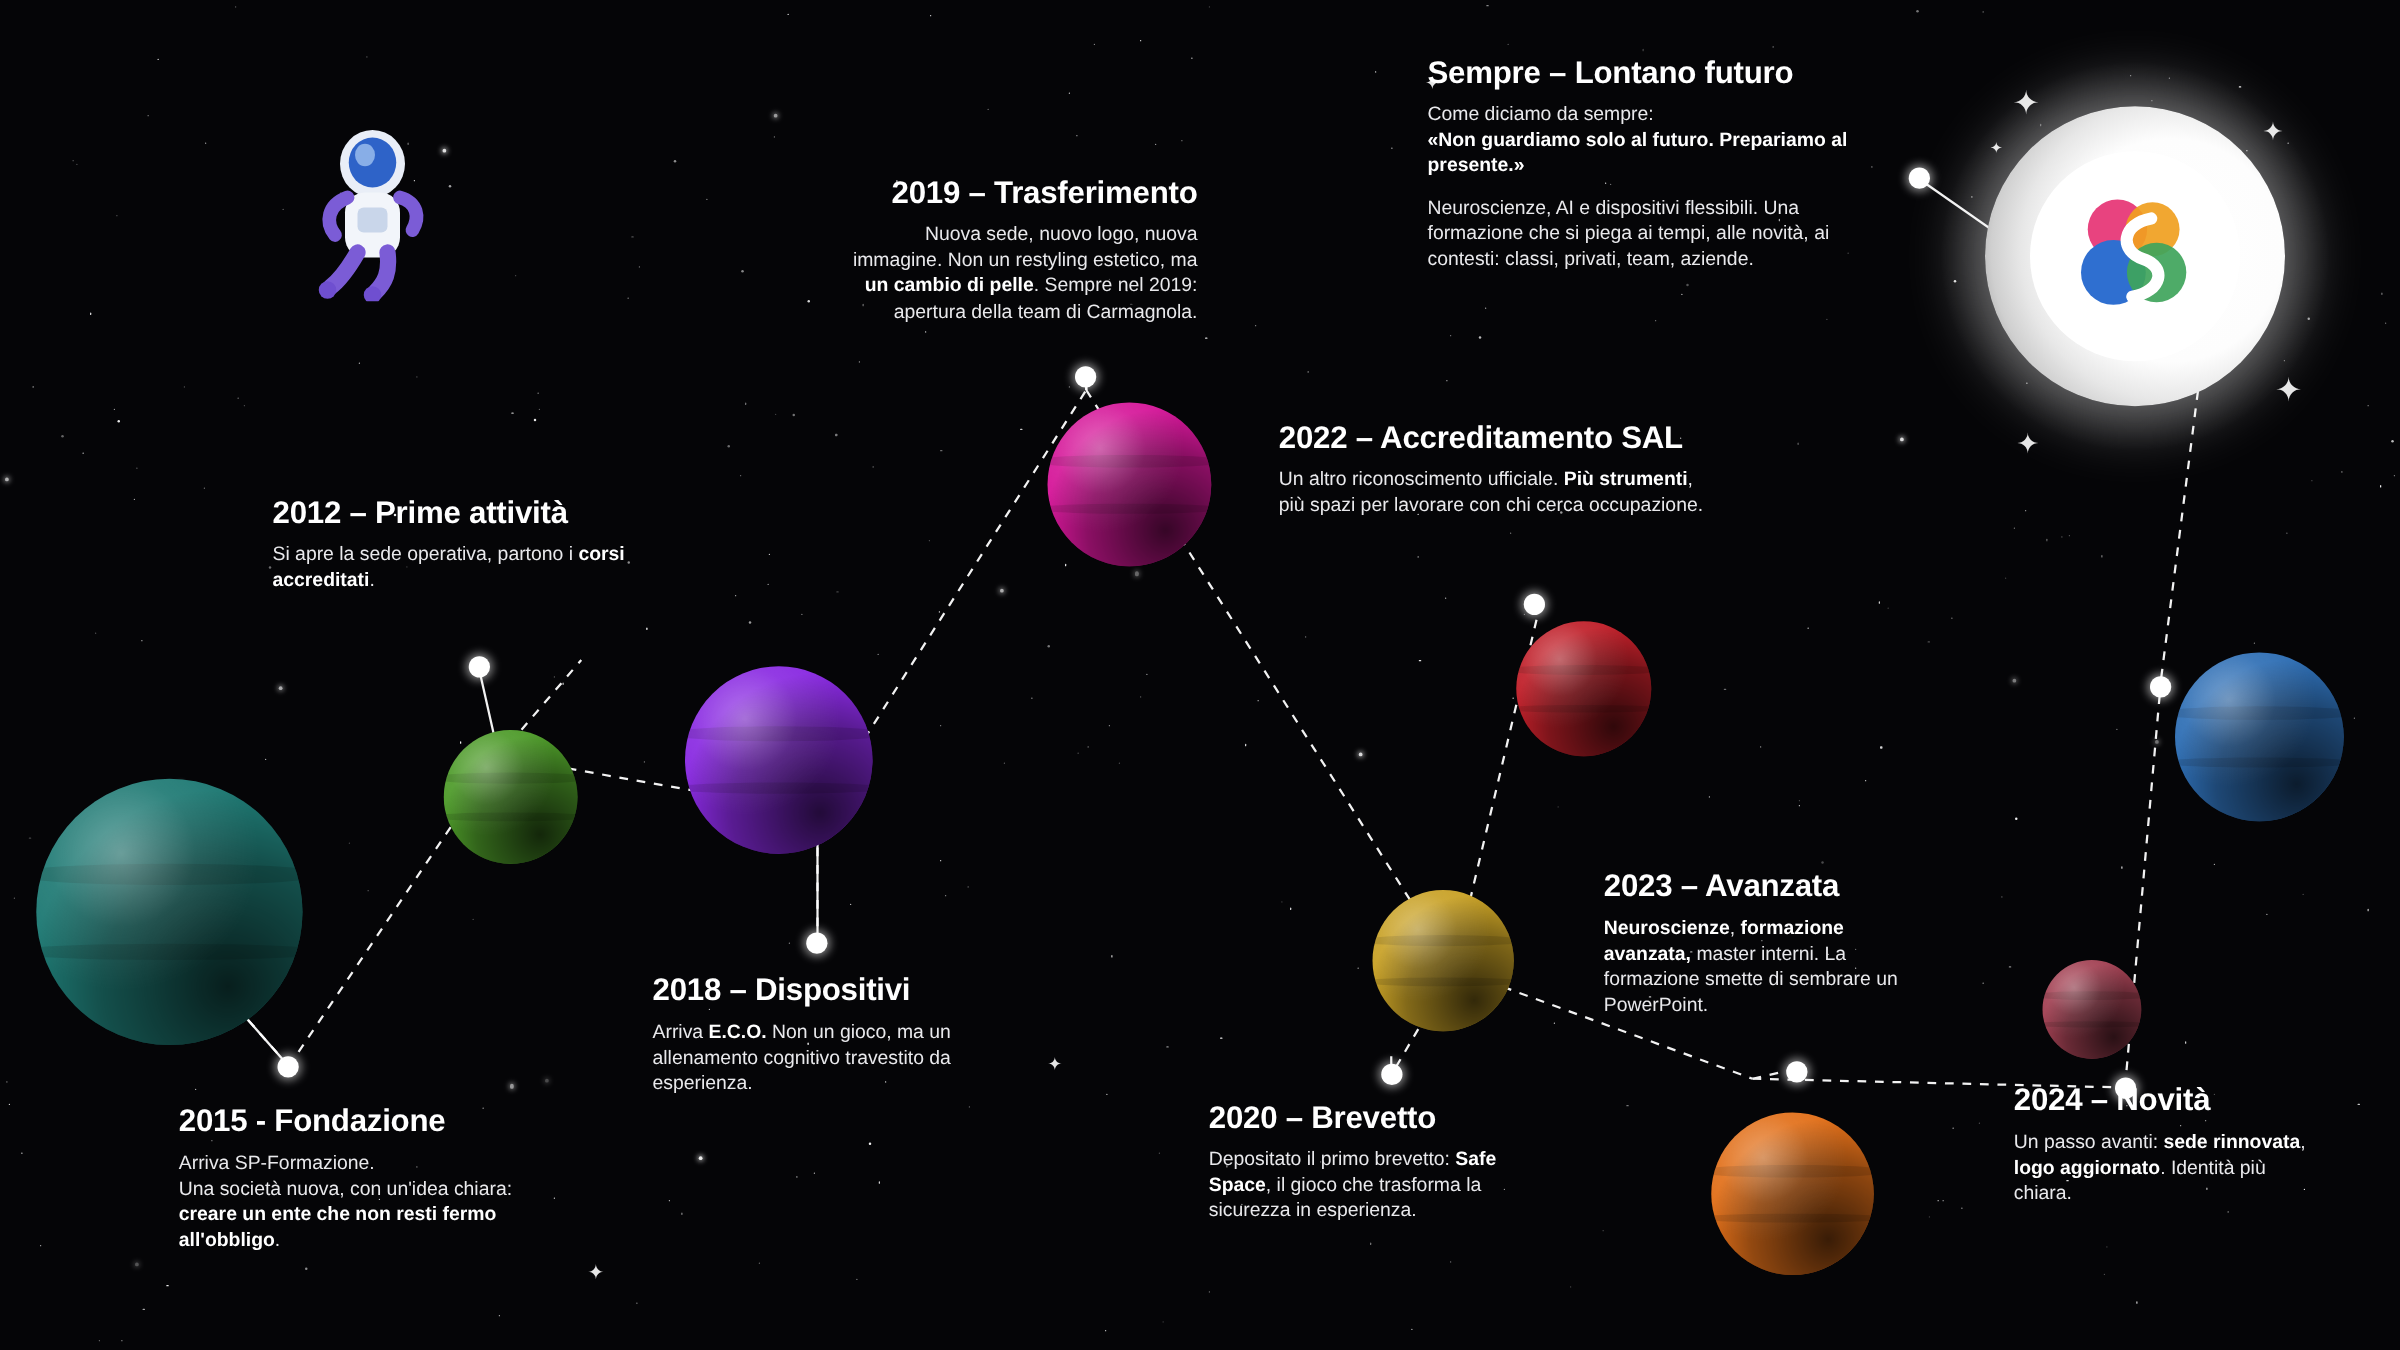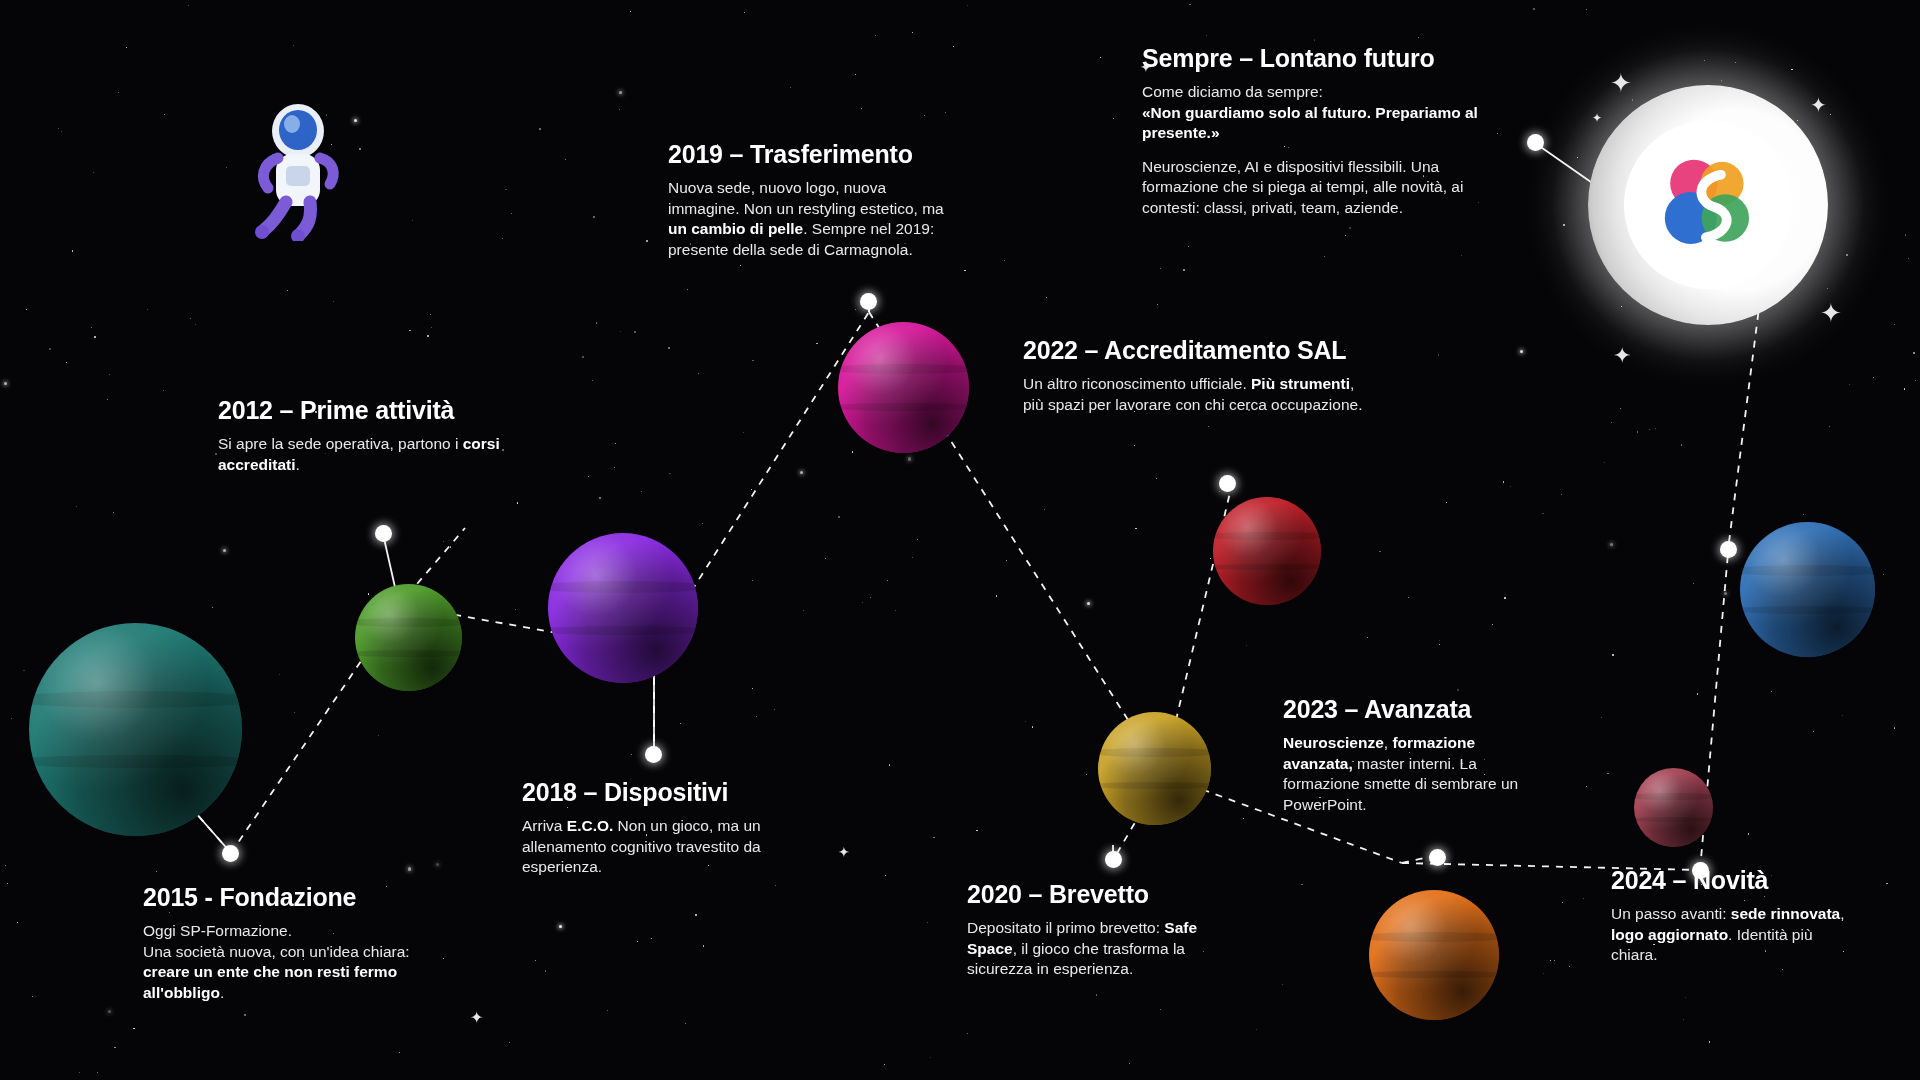--- a/index.html
+++ b/index.html
@@ -609,42 +609,42 @@
   <div class="node" style="left:1105px; top:851px;"></div>
   <div class="node" style="left:1219px; top:475px;"></div>
   <div class="node" style="left:1429px; top:849px;"></div>
   <div class="node" style="left:1692px; top:862px;"></div>
   <div class="node" style="left:1720px; top:541px;"></div>
   <div class="node" style="left:1527px; top:134px;"></div>
 
   <div class="evt" style="left:143px; top:883px; width:290px;">
     <h3>2015 - Fondazione</h3>
     <div>
-        <p><span>Oggi SP-Formazione.</span><br><span>Una società nuova, con un'idea chiara:</span><br><b>creare un ente che non resti fermo all'obbligo</b><span>.</span></p>
+        <p><span>Arriva SP-Formazione.</span><br><span>Una società nuova, con un'idea chiara:</span><br><b>creare un ente che non resti fermo all'obbligo</b><span>.</span></p>
       </div>
   </div>
 
   <div class="evt" style="left:218px; top:396px; width:330px;">
     <h3>2012 – Prime attività</h3>
     <div>
         <p><span>Si apre la sede operativa, partono i </span><b>corsi accreditati</b><span>.</span></p>
       </div>
   </div>
 
   <div class="evt" style="left:522px; top:778px; width:300px;">
     <h3>2018 – Dispositivi</h3>
     <div>
         <p><span>Arriva </span><b>E.C.O.</b><span> Non un gioco, ma un allenamento cognitivo travestito da esperienza.</span></p>
       </div>
   </div>
 
-  <div class="evt" style="left:668px; top:140px; width:290px;">
+  <div class="evt" style="left:668px; top:140px; width:290px;text-align:right;">
     <h3>2019 – Trasferimento</h3>
     <div>
-        <p><span>Nuova sede, nuovo logo, nuova immagine. Non un restyling estetico, ma </span><b>un cambio di pelle</b><span>. Sempre nel 2019: presente della sede di Carmagnola.</span></p>
+        <p><span>Nuova sede, nuovo logo, nuova immagine. Non un restyling estetico, ma </span><b>un cambio di pelle</b><span>. Sempre nel 2019: apertura della team di Carmagnola.</span></p>
       </div>
   </div>
 
   <div class="evt" style="left:938px; top:880px; width:240px;margin-left:29px;">
     <h3>2020 – Brevetto</h3>
     <div>
         <p><span>Depositato il primo brevetto: </span><b>Safe Space</b><span>, il gioco che trasforma la sicurezza in esperienza.</span></p>
       </div>
   </div>
 

